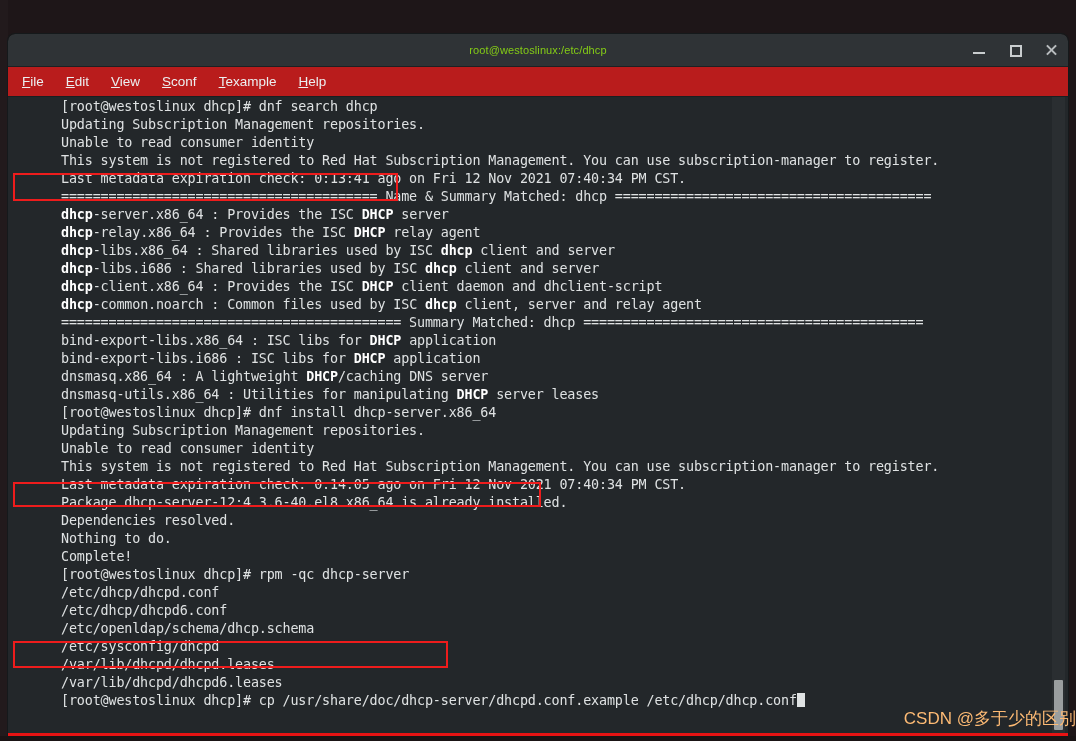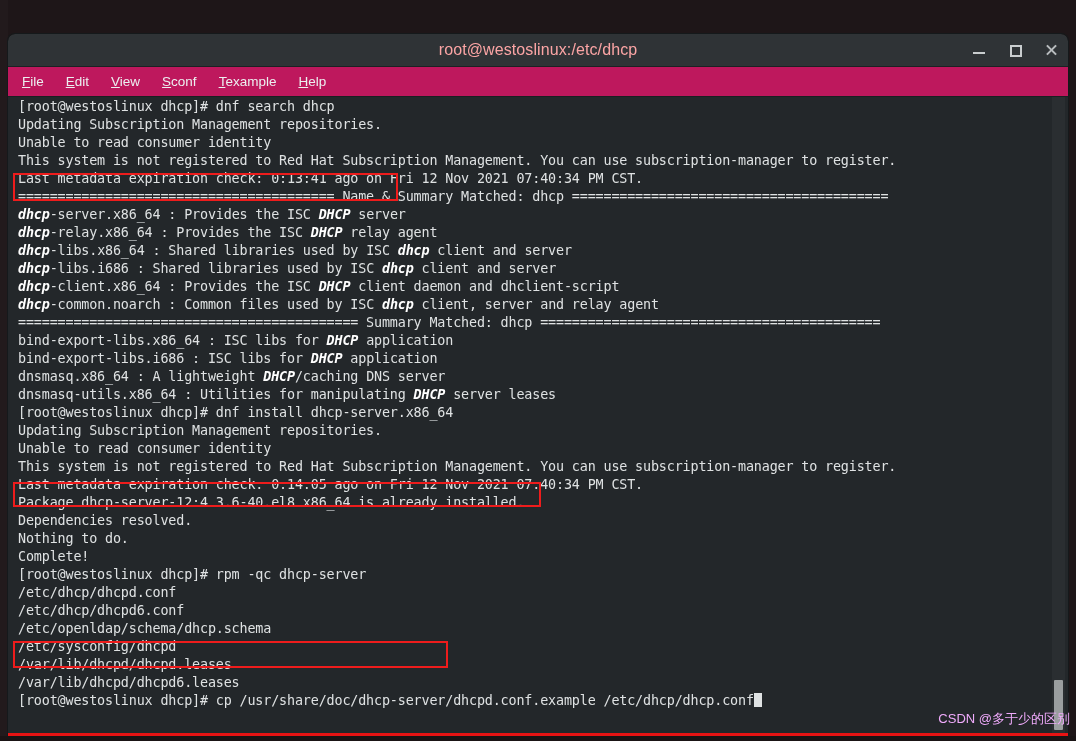--- a/index.html
+++ b/index.html
@@ -48,23 +48,23 @@
     border-radius: 7px 7px 0 0;
     border-bottom: 1px solid #1d2123;
   }
   #window-title {
     position: absolute;
     left: 0; right: 0;
     top: 0;
     height: 32px;
     line-height: 32px;
     text-align: center;
-    color: #fca5a5;
+    color: #84cc16;
     font-family: "Liberation Sans", sans-serif;
-    font-size: 16px;
+    font-size: 11px;
     letter-spacing: .1px;
   }
   #window-controls {
     position: absolute;
     right: 10px;
     top: 0;
     height: 32px;
     display: flex;
     align-items: center;
     gap: 22px;
@@ -95,21 +95,21 @@
     width: 13px;
     height: 2px;
     background: #b9bdbf;
   }
   .wc-btn .xline.a { transform: rotate(45deg); }
   .wc-btn .xline.b { transform: rotate(-45deg); }
 
   
   #menu-bar {
     height: 30px;
-    background: #be185d;
+    background: #b91c1c;
     border-bottom: 1px solid #1b1f21;
     display: flex;
     align-items: center;
     padding-left: 14px;
     box-sizing: border-box;
   }
   .menu-item {
     color: #eceff0;
     font-family: "Liberation Sans", sans-serif;
     font-size: 13.5px;
@@ -136,25 +136,25 @@
     color: #dfe2e3;
     font-family: "DejaVu Sans Mono", "Liberation Mono", monospace;
     font-size: 13.4px;
     line-height: 18px;
     white-space: pre;
     letter-spacing: -0.15px;
   }
   #term-text .ln {
     height: 18px;
     white-space: pre;
+    margin-left: 43px;
   }
   #term-text b {
     color: #ffffff;
     font-weight: bold;
-    font-style: italic;
   }
   .cursor-block {
     display: inline-block;
     width: 8px;
     height: 14px;
     background: #dfe2e3;
     vertical-align: -2px;
   }
 
   
@@ -197,25 +197,25 @@
     position: absolute;
     left: 0; right: 0;
     top: 736px;
     height: 5px;
     background: #1a1415;
   }
 
   
   #watermark {
     position: absolute;
-    right: 6px;
+    right: 0;
     top: 707px;
-    color: #f0abfc;
+    color: #fdba74;
     font-family: "Liberation Sans", sans-serif;
-    font-size: 13px;
+    font-size: 17px;
     white-space: nowrap;
     line-height: 24px;
     z-index: 40;
   }
 </style>
 </head>
 <body>
 
 <div id="desktop">
   <div id="desktop-left-strip"></div>

